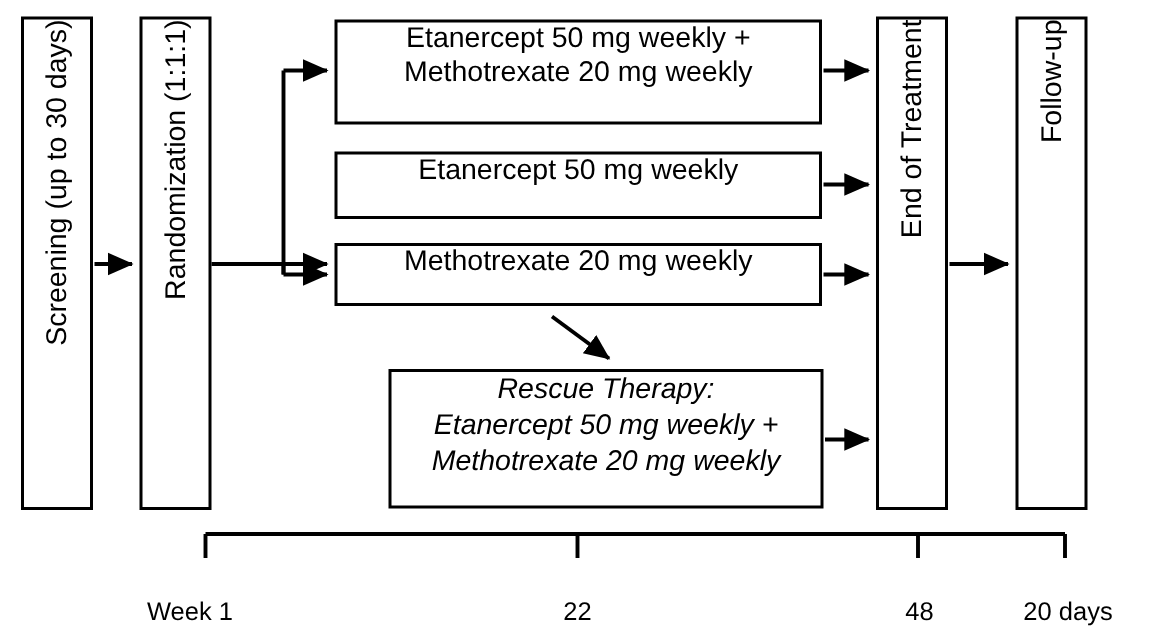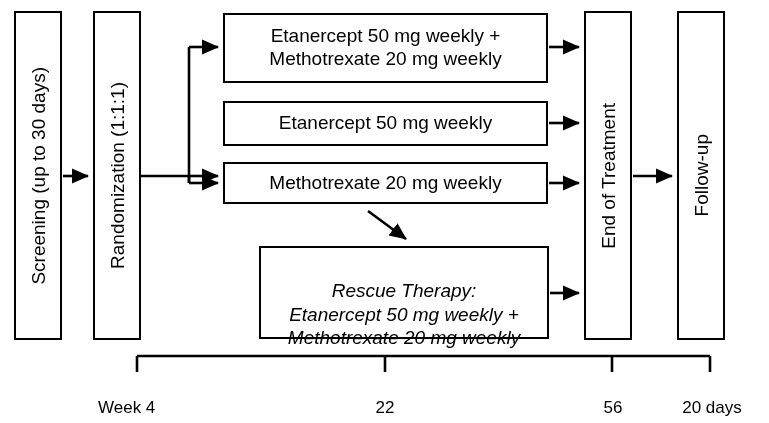--- a/index.html
+++ b/index.html
@@ -15,21 +15,21 @@
     font-family: "Liberation Sans", sans-serif;
     color: #000000;
     overflow: hidden;
   }
   .box {
     position: absolute;
     box-sizing: border-box;
     border: 2.5px solid #000000;
     background: #ffffff;
     display: flex;
-    align-items: center;
+    align-items: flex-start;
     justify-content: center;
     text-align: center;
   }
   .vbox-label {
     writing-mode: vertical-rl;
     transform: rotate(180deg);
     white-space: nowrap;
     font-size: 19px;
     letter-spacing: 0px;
     line-height: 1;
@@ -39,21 +39,20 @@
     line-height: 1.2;
     white-space: pre-line;
     padding: 0 6px;
   }
   .rescue-label {
     font-size: 19px;
     line-height: 1.25;
     font-style: italic;
     white-space: pre-line;
     padding: 0 6px;
-    margin-top: 44px;
   }
   svg.overlay {
     position: absolute;
     left: 0;
     top: 0;
     width: 769px;
     height: 423px;
     pointer-events: none;
   }
   .tl-label {
@@ -139,31 +138,31 @@
     <g stroke="#000" stroke-width="2.6" fill="none">
       <line x1="137" y1="356" x2="710" y2="356"></line>
       <line x1="137" y1="356" x2="137" y2="372"></line>
       <line x1="385" y1="356" x2="385" y2="372"></line>
       <line x1="612" y1="356" x2="612" y2="372"></line>
       <line x1="710" y1="356" x2="710" y2="372"></line>
     </g>
   </svg>
 
   <div class="tl-label" style="left:98px; top:374px; width:100px; text-align:left;">
-    <div>Week 4</div>
+    <div>Week 1</div>
     
   </div>
 
   <div class="tl-label" style="left:335px; top:374px; width:100px;">
     <div>22</div>
     
   </div>
 
   <div class="tl-label" style="left:563px; top:374px; width:100px;">
-    <div>56</div>
+    <div>48</div>
     
   </div>
 
   <div class="tl-label" style="left:655px; top:374px; width:114px;">
     <div>20 days</div>
     
   </div>
 
 </div>
 

